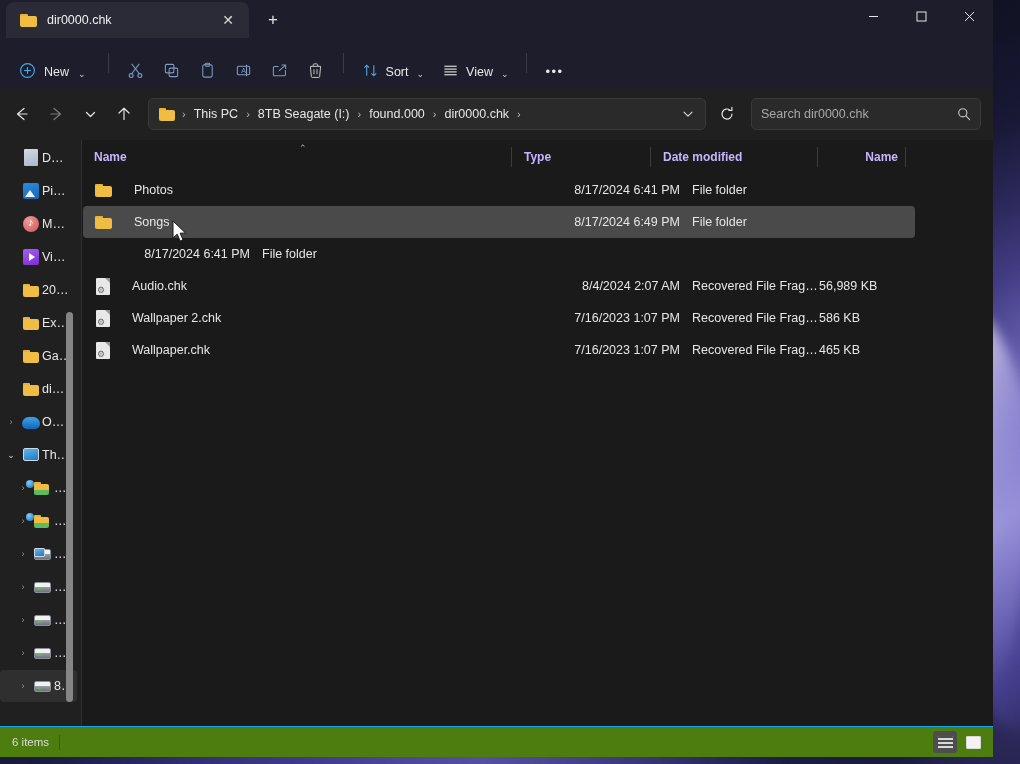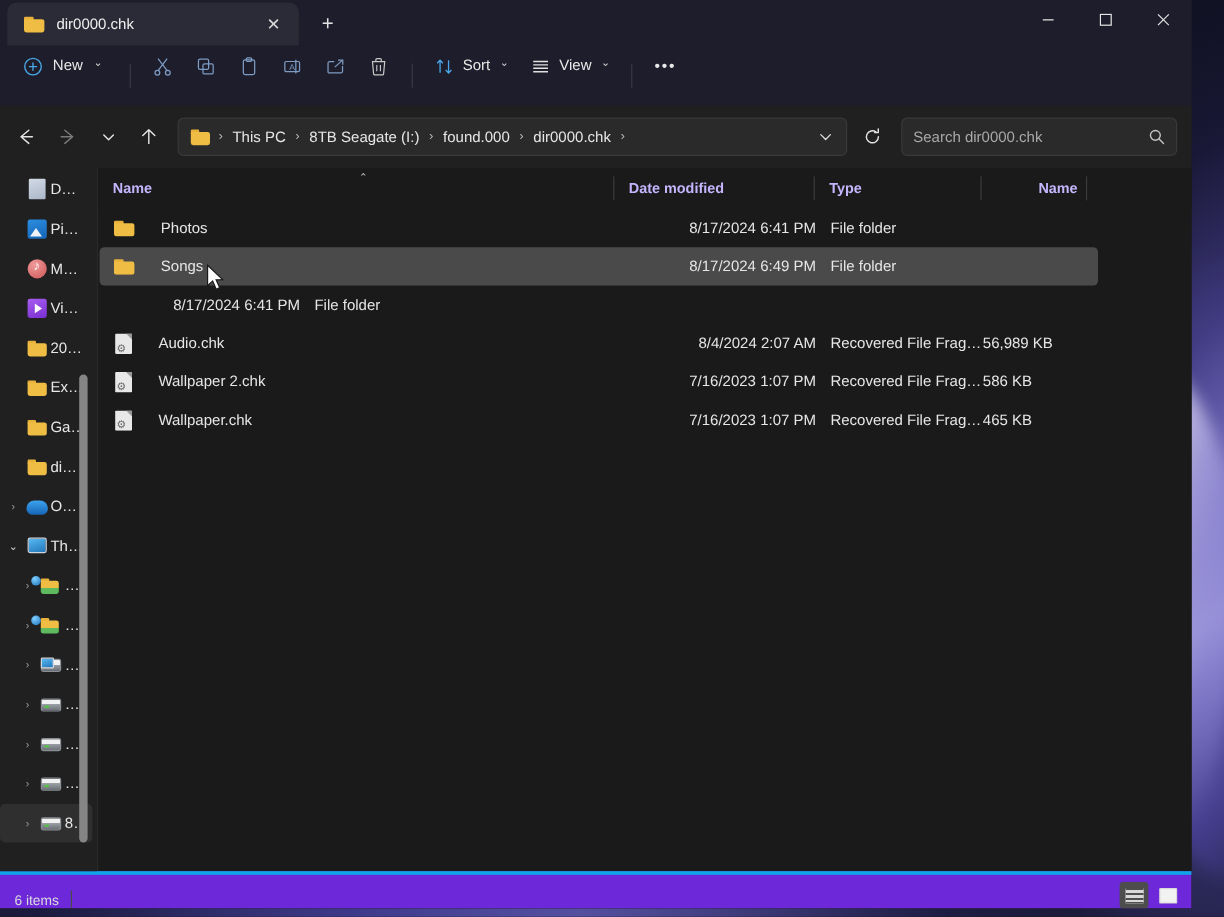--- a/index.html
+++ b/index.html
@@ -108,21 +108,21 @@
     height: 50px;
     background: #1d1d2b;
     display: flex; align-items: center;
     padding-left: 10px;
     gap: 2px;
     flex: none;
   }
   .tb-btn {
     height: 32px; min-width: 34px;
     border-radius: 5px;
-    display: flex; align-items: flex-start; justify-content: center;
+    display: flex; align-items: flex-end; justify-content: center;
     gap: 7px; padding: 0 8px;
     color: #e8e8e8; font-size: 12.5px;
   }
   .tb-new { padding: 0 12px 0 9px; gap: 8px; }
   .tb-sep {
     width: 1px; height: 20px; background: #3a3a48; margin: 0 8px;
   }
   .chev { font-size: 9px; color: #cfcfcf; margin-left: 1px; }
   .tb-icon { width: 17px; height: 17px; display: block; }
 
@@ -377,23 +377,23 @@
     border-left: 5px solid transparent; border-top: 5px solid #9a9a9a;
   }
   .row-file::after {
     content:"\2699"; position:absolute; left:1px; bottom:0px;
     font-size:9px; color:#6a6a6a; line-height:9px;
   }
 
   
   .statusbar {
     height: 31px; flex: none;
-    background: #6d28d9;
-    border-top: 3px solid #0ea5e9;
-    display: flex; align-items: flex-end;
+    background: #4d7c0f;
+    border-top: 1px solid #0ea5e9;
+    display: flex; align-items: center;
     padding: 0 8px 0 12px;
     color: #dcdcdc; font-size: 11.5px;
     gap: 10px;
   }
   .st-sep { width: 1px; height: 15px; background: #4a4a4a; }
   .st-spacer { flex: 1; }
   .view-toggle { display: flex; gap: 4px; align-items: center; }
   .vt {
     width: 24px; height: 22px; border-radius: 3px;
     display: flex; align-items: center; justify-content: center;
@@ -723,25 +723,25 @@
         </div>
       <div class="sb-scroll"></div>
     </div>
     <div class="splitter"></div>
 
     <div class="filepane">
       <div class="col-header">
         <div class="col c-name">
           <span>Name</span>
         </div>
+        <div class="col c-type">
+          <span>Type</span>
+        </div>
         <div class="col c-date">
           <span>Date modified</span>
-        </div>
-        <div class="col c-type">
-          <span>Type</span>
         </div>
         <div class="col c-size">
           <span>Name</span>
         </div>
         <span class="sort-caret">⌃</span>
       </div>
       <div class="rows" id="file-rows">
           <div class="row">
             <div class="cell c-name">
               <span class="row-folder"></span>

